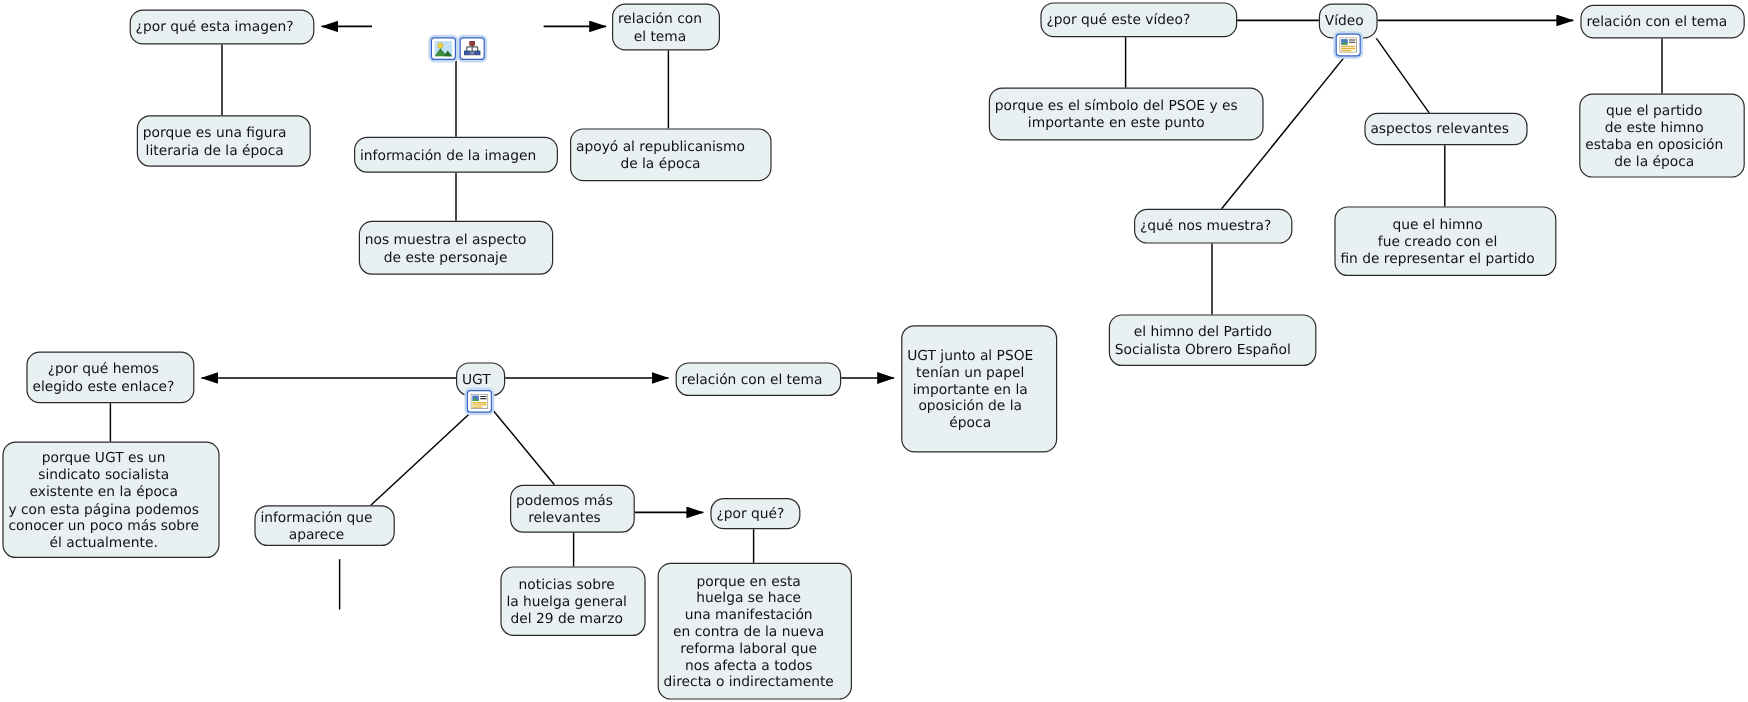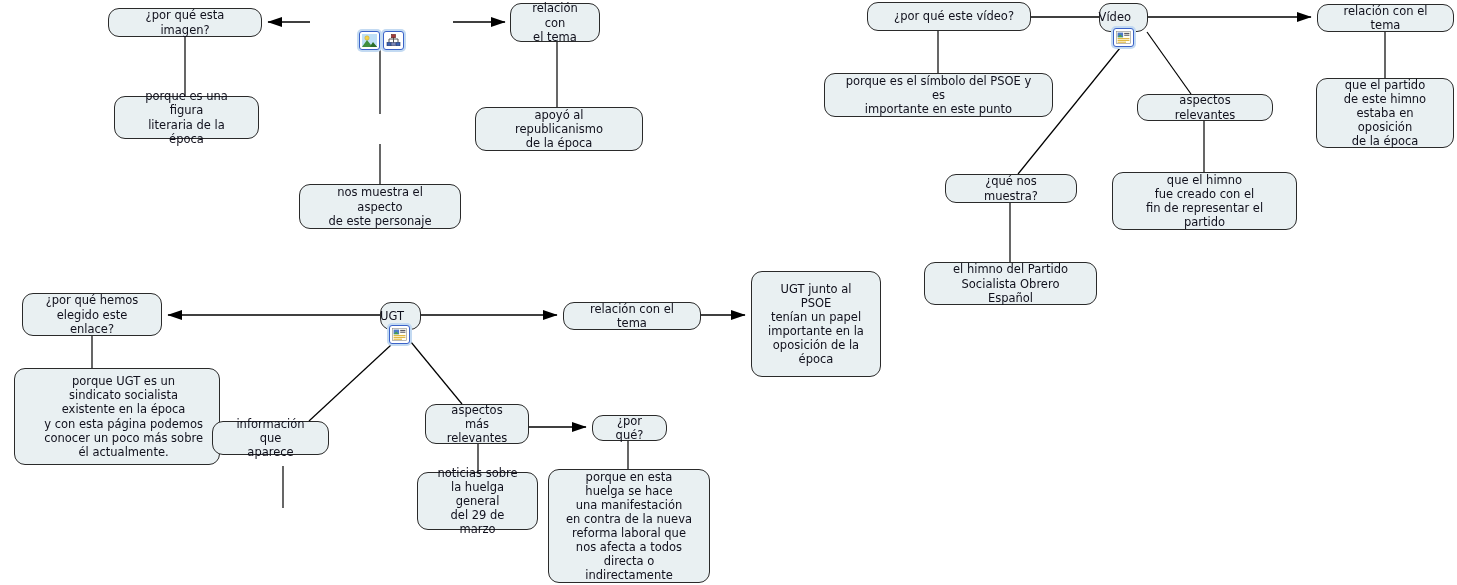--- a/index.html
+++ b/index.html
@@ -4,23 +4,23 @@
 <style>
   html,body{margin:0;padding:0;background:#ffffff;}
   .canvas{
     position:relative;width:1457px;height:585px;background:#ffffff;
     font-family:"DejaVu Sans","Liberation Sans",sans-serif;overflow:hidden;
   }
   svg.edges{position:absolute;left:0;top:0;width:1457px;height:585px;}
   .node{
     position:absolute;box-sizing:border-box;
     background:#e9f0f2;border:1.4px solid #2a2a2a;border-radius:11px;
-    display:flex;align-items:center;justify-content:flex-end;
+    display:flex;align-items:center;justify-content:flex-start;
     text-align:center;font-size:11.5px;line-height:1.22;color:#10101c;
-    padding:2px 16px;
+    padding:2px 4px;
   }
   .node .lbl{white-space:pre-line;}
   .icon-group{position:absolute;display:flex;gap:3px;z-index:3;}
   .res-icon{
     width:19px;height:17px;background:#ffffff;border:1px solid #3a62c8;
     border-radius:3px;box-shadow:0 0 0 2px #c3daf2;
     display:flex;align-items:center;justify-content:center;
   }
 </style>
 </head>
@@ -67,20 +67,23 @@
       <span class="lbl">¿por qué esta imagen?</span>
     </div>
   <div class="node" style="left:510px;top:3px;width:90px;height:39px">
       <span class="lbl">relación con
 el tema</span>
     </div>
   <div class="node" style="left:114px;top:96px;width:145px;height:43px">
       <span class="lbl">porque es una figura
 literaria de la época</span>
     </div>
+  <div class="node" style="left:295px;top:114px;width:170px;height:30px">
+      <span class="lbl">información de la imagen</span>
+    </div>
   <div class="node" style="left:299px;top:184px;width:162px;height:45px">
       <span class="lbl">nos muestra el aspecto
 de este personaje</span>
     </div>
   <div class="node" style="left:475px;top:107px;width:168px;height:44px">
       <span class="lbl">apoyó al republicanismo
 de la época</span>
     </div>
 
   <div class="icon-group" style="left:359px;top:31px">
@@ -166,34 +169,34 @@
   <div class="node" style="left:563px;top:302px;width:138px;height:28px">
       <span class="lbl">relación con el tema</span>
     </div>
   <div class="node" style="left:751px;top:271px;width:130px;height:106px">
       <span class="lbl">UGT junto al PSOE
 tenían un papel
 importante en la
 oposición de la
 época</span>
     </div>
-  <div class="node" style="left:14px;top:368px;width:206px;height:97px">
+  <div class="node" style="left:2px;top:368px;width:181px;height:97px">
       <span class="lbl">porque UGT es un
 sindicato socialista
 existente en la época
 y con esta página podemos
 conocer un poco más sobre
 él actualmente.</span>
     </div>
   <div class="node" style="left:212px;top:421px;width:117px;height:34px">
       <span class="lbl">información que
 aparece</span>
     </div>
   <div class="node" style="left:425px;top:404px;width:104px;height:40px">
-      <span class="lbl">aspectos más
+      <span class="lbl">podemos más
 relevantes</span>
     </div>
   <div class="node" style="left:592px;top:415px;width:75px;height:26px">
       <span class="lbl">¿por qué?</span>
     </div>
   <div class="node" style="left:417px;top:472px;width:121px;height:58px">
       <span class="lbl">noticias sobre
 la huelga general
 del 29 de marzo</span>
     </div>

